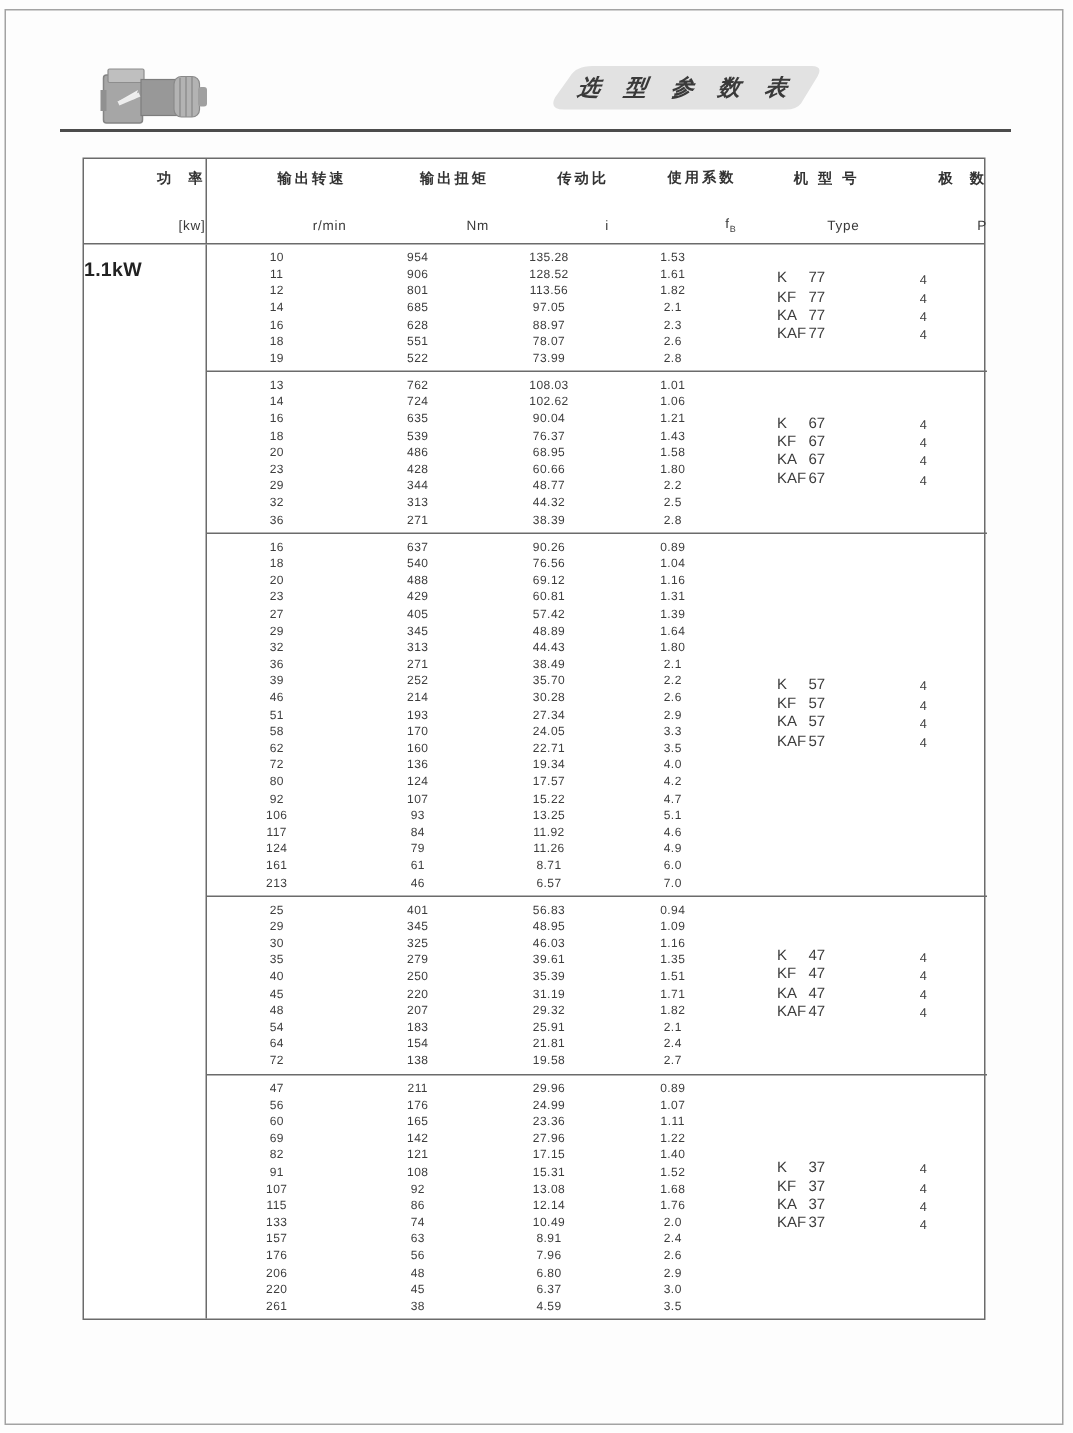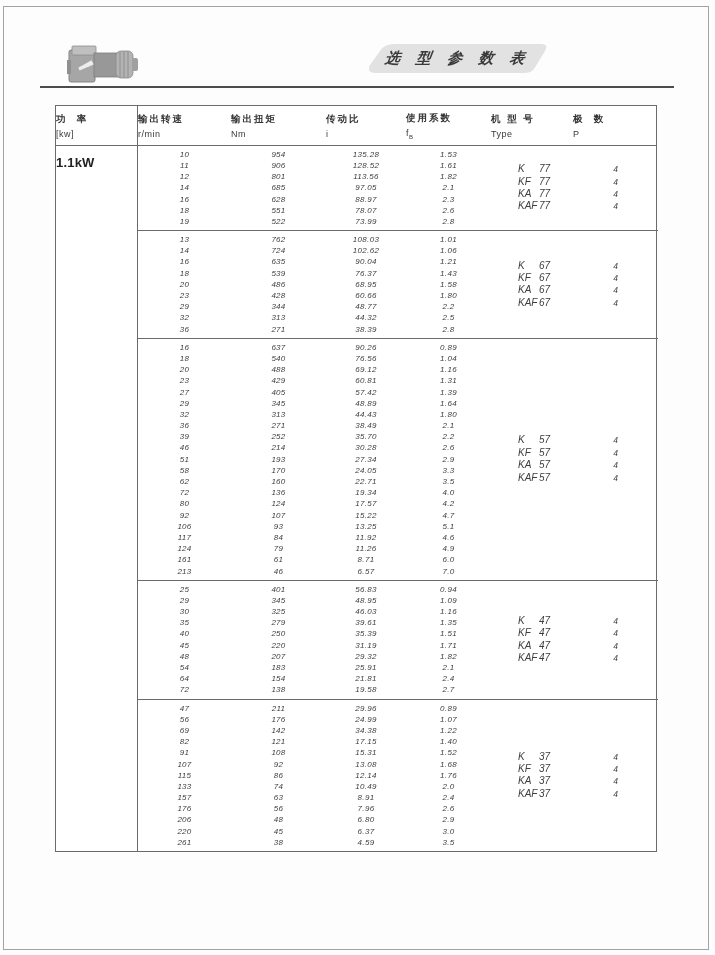--- a/index.html
+++ b/index.html
@@ -37,35 +37,35 @@
     position:absolute; left:55px; top:105px; width:602px;
     border:1px solid #6b6b6b;
     background:#fff;
   }
   .thead {
     display:grid;
     grid-template-columns:82px 93px 95px 80px 85px 82px 85px;
     border-bottom:1px solid #6b6b6b;
   }
   .th {
-    display:flex; flex-direction:column; align-items:flex-start; justify-content:center;
-    gap:3px; padding:6px 0 5px 0; min-height:38px;
+    display:flex; flex-direction:column; align-items:flex-end; justify-content:center;
+    gap:19px; padding:6px 0 5px 0; min-height:38px;
   }
   .th .zh { font-size:9.5px; font-weight:700; letter-spacing:2px; color:#333; white-space:pre; }
   .th .en { font-size:9px; color:#3a3a3a; letter-spacing:0.5px; }
   .th .en sub { font-size:6px; }
   .col-power { border-right:1px solid #6b6b6b; }
   .tbody { display:grid; grid-template-columns:82px 520px; }
   .power-cell {
     border-right:1px solid #6b6b6b;
     text-align:left; padding-top:9px;
     font-size:13px; font-weight:700; color:#222;
     letter-spacing:0.2px;
   }
-  .group { position:relative; padding:3px 0; border-bottom:1px solid #6b6b6b;font-style:italic; }
+  .group { position:relative; padding:3px 0; border-bottom:1px solid #6b6b6b; }
   .group:last-child { border-bottom:none; }
   .row { display:grid; grid-template-columns:93px 95px 80px 85px; height:11.2px; }
   .cell {
     text-align:center; font-size:8px; line-height:11.2px;
     color:#3d3d3d; letter-spacing:0.3px;
   }
   .types {
     position:absolute; top:0; right:0; width:167px; height:100%;
     display:flex; flex-direction:column; justify-content:center;
   }
@@ -517,23 +517,29 @@
               <span class="cell">29.96</span>
               <span class="cell">0.89</span>
             </div>
             <div class="row">
               <span class="cell">56</span>
               <span class="cell">176</span>
               <span class="cell">24.99</span>
               <span class="cell">1.07</span>
             </div>
             <div class="row">
+              <span class="cell">60</span>
+              <span class="cell">165</span>
+              <span class="cell">23.36</span>
+              <span class="cell">1.11</span>
+            </div>
+            <div class="row">
               <span class="cell">69</span>
               <span class="cell">142</span>
-              <span class="cell">34.38</span>
+              <span class="cell">27.96</span>
               <span class="cell">1.22</span>
             </div>
             <div class="row">
               <span class="cell">82</span>
               <span class="cell">121</span>
               <span class="cell">17.15</span>
               <span class="cell">1.40</span>
             </div>
             <div class="row">
               <span class="cell">91</span>

